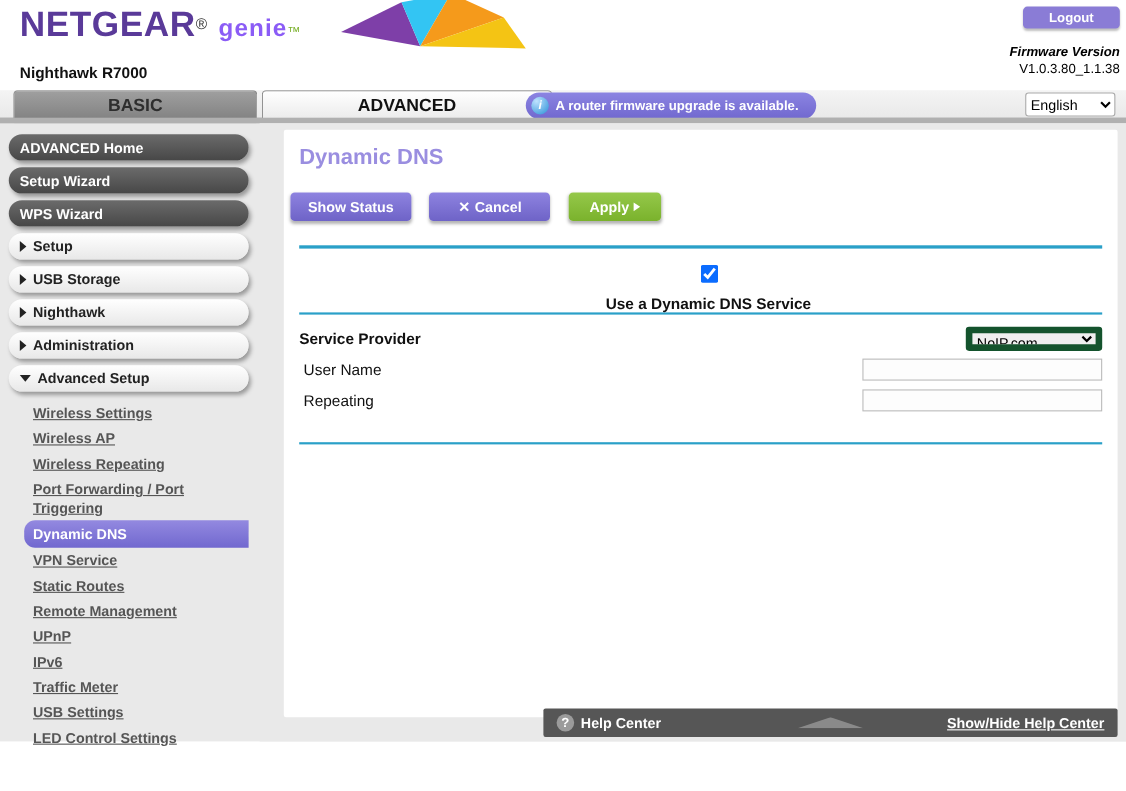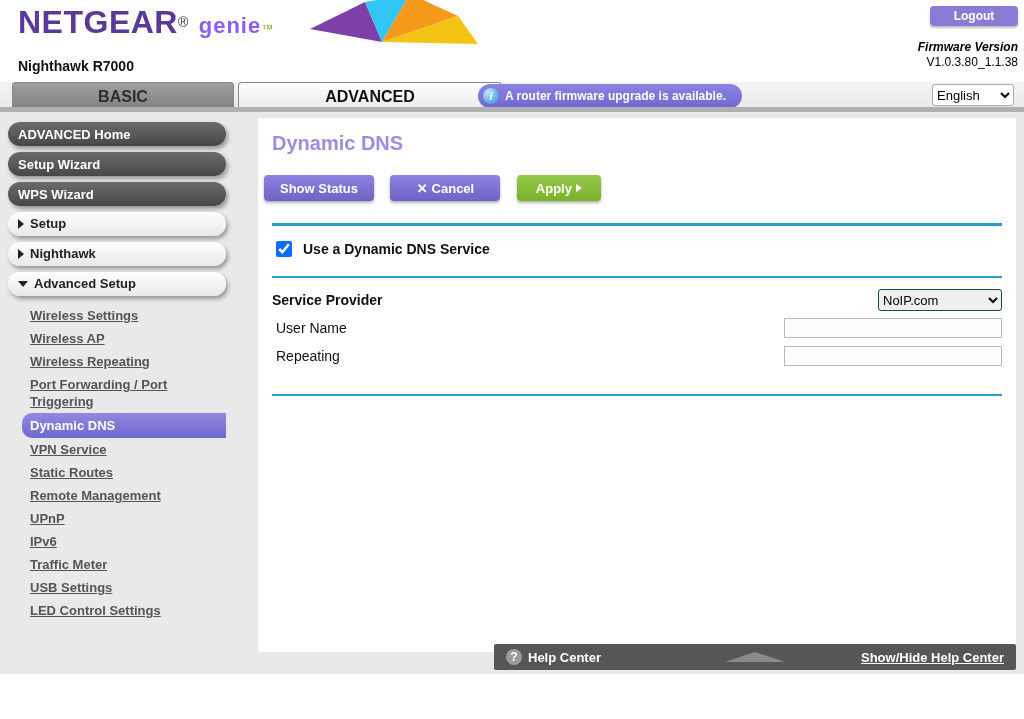--- a/index.html
+++ b/index.html
@@ -46,28 +46,28 @@
   .main { flex:1; background:#e9e9e9; position:relative; }
   .panel { background:#fff; position:absolute; left:22px; right:8px; top:6px; bottom:22px; border-radius:2px; }
   .ptitle { color:#9a8ee0; font-weight:800; font-size:20px; padding:14px 0 20px 14px; }
   .btnrow { text-align:left; }
   .btn { display:inline-flex; align-items:center; justify-content:center; height:26px; min-width:110px; margin:0 6px; background:linear-gradient(#8e83e0,#6e63c7); color:#fff; font-weight:700; font-size:13px; border-radius:4px; cursor:pointer; box-shadow:0 2px 3px rgba(0,0,0,.3); }
   .btn.apply { background:linear-gradient(#95c84a,#7ab22c); min-width:84px; }
   .btn .x { margin-right:4px; font-weight:900; }
   .btn .play { margin-left:4px; width:0; height:0; border-top:4px solid transparent; border-bottom:4px solid transparent; border-left:6px solid #fff; display:inline-block; }
   .hr { height:3px; background:#2aa0c8; margin:22px 14px 0 14px; }
   .hr.thin { height:2px; margin-top:0; }
-  .chkrow { padding:12px 0 16px 14px; font-weight:700; font-size:14px; color:#111; display:flex; align-items:center; gap:8px; }
+  .chkrow { padding:12px 0 0 14px; font-weight:700; font-size:14px; color:#111; display:flex; align-items:center; gap:8px;flex-direction:column; }
   .chkrow input { width:16px; height:16px; accent-color:#0b6cff; }
   .form { padding:8px 14px 18px 14px; }
   .frow { display:flex; align-items:center; height:28px; font-size:14px; }
   .frow.head { font-weight:700; }
   .frow label { flex:0 0 320px; color:#111; padding-left:4px; }
   .frow .ctl { margin-left:auto; }
-  .frow select { width:124px; height:22px; border:1px solid #14532d; border-radius:3px; font-size:13px; }
+  .frow select { width:124px; height:22px; border:6px solid #14532d; border-radius:3px; font-size:13px; }
   .frow input[type=text], .frow input[type=password] { width:218px; height:20px; border:1px solid #bbb; background:#fdfdfd; }
   .frow.head label { padding-left:0; }
 
   
   .footer { position:absolute; left:258px; right:8px; bottom:4px; height:26px; background:#565656; color:#fff; display:flex; align-items:center; padding:0 12px; font-size:13px; font-weight:700; border-radius:2px; }
   .footer .q { width:16px; height:16px; border-radius:50%; background:#9b9b9b; color:#fff; display:flex; align-items:center; justify-content:center; font-size:12px; margin-right:6px; }
   .footer .grip { position:absolute; left:50%; transform:translateX(-50%); width:60px; height:10px; }
   .footer .grip svg { display:block; }
   .footer .show { margin-left:auto; text-decoration:underline; cursor:pointer; }
 </style>
@@ -115,21 +115,29 @@
     <div class="pill dark">ADVANCED Home</div>
     <div class="pill dark">Setup Wizard</div>
     <div class="pill dark">WPS Wizard</div>
 
     <div class="pill light">
       <span class="tri"></span>
       <span>Setup</span>
     </div>
     <div class="pill light">
       <span class="tri"></span>
+      <span>USB Storage</span>
+    </div>
+    <div class="pill light">
+      <span class="tri"></span>
       <span>Nighthawk</span>
+    </div>
+    <div class="pill light">
+      <span class="tri"></span>
+      <span>Administration</span>
     </div>
     <div class="pill light">
       <span class="tri down"></span>
       <span>Advanced Setup</span>
     </div>
 
     <div class="sub">
       <a>Wireless Settings</a>
       <a>Wireless AP</a>
       <a>Wireless Repeating</a>

